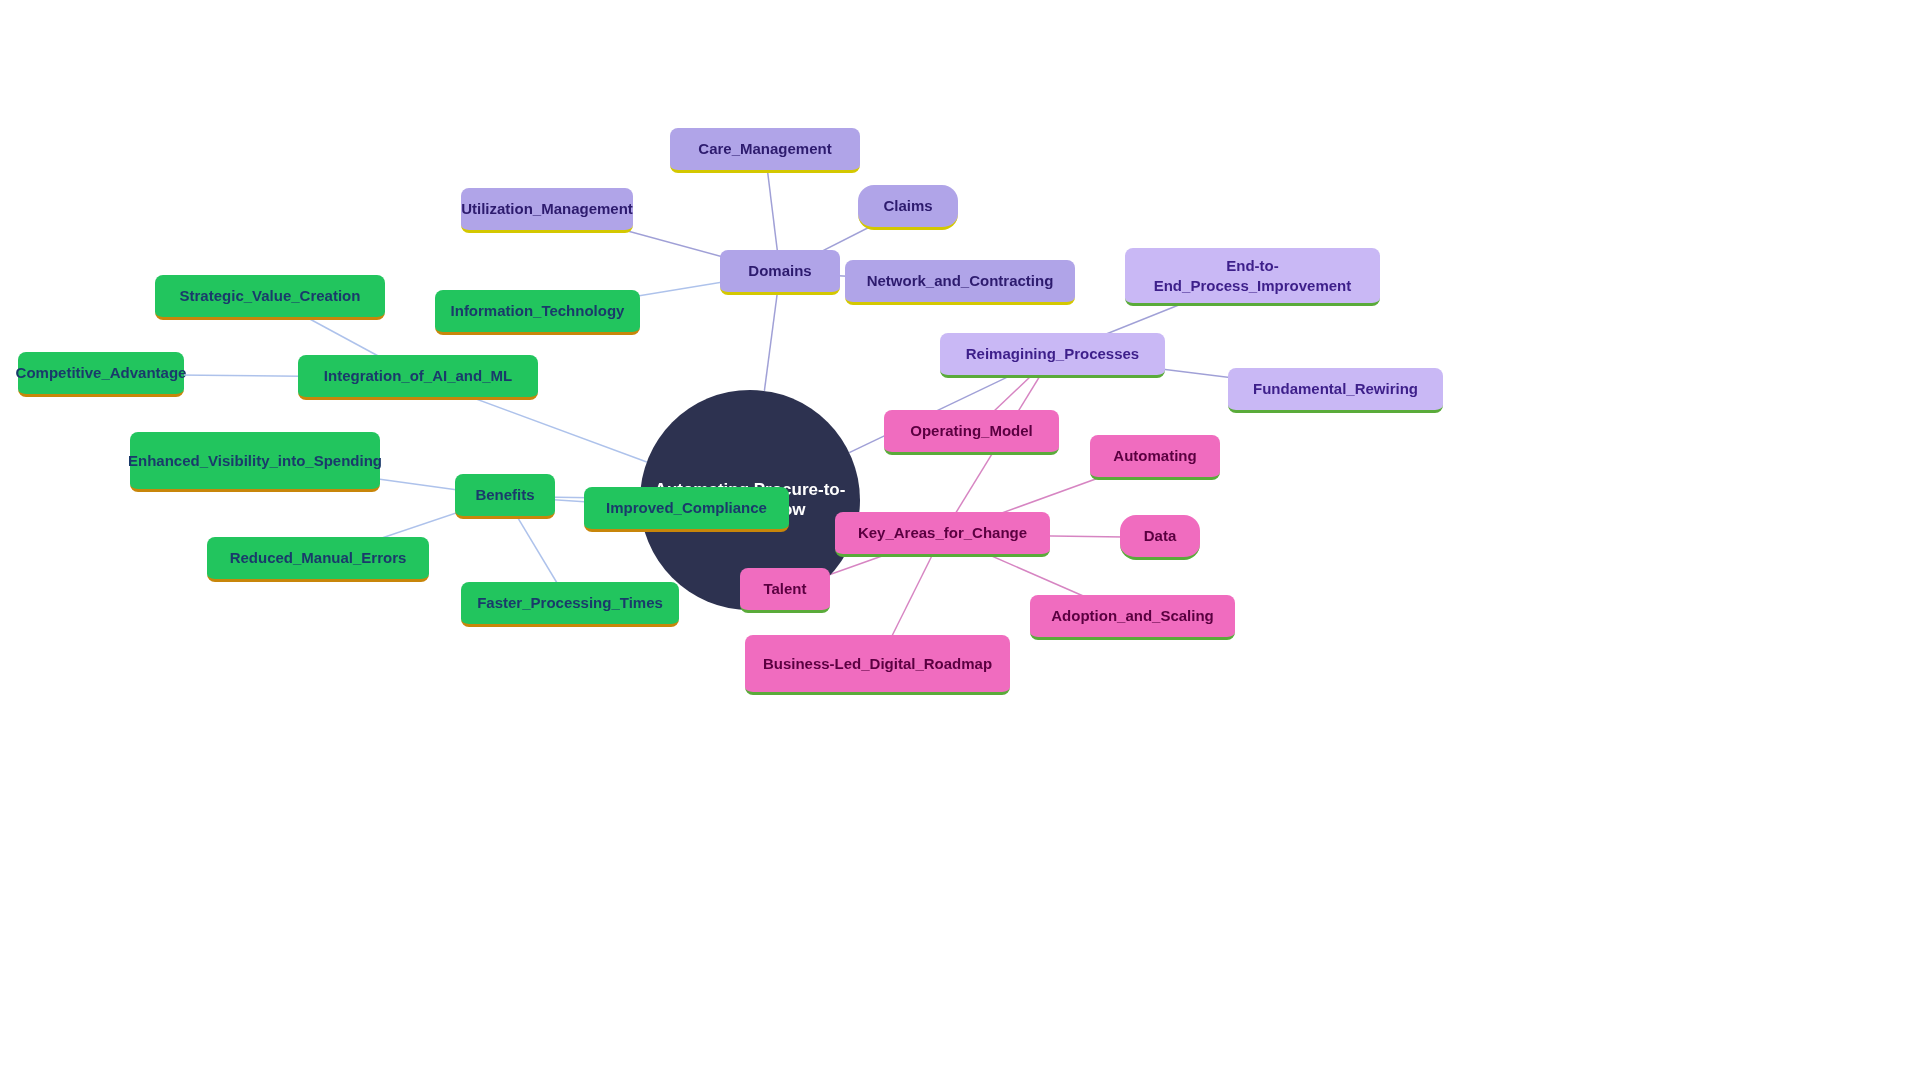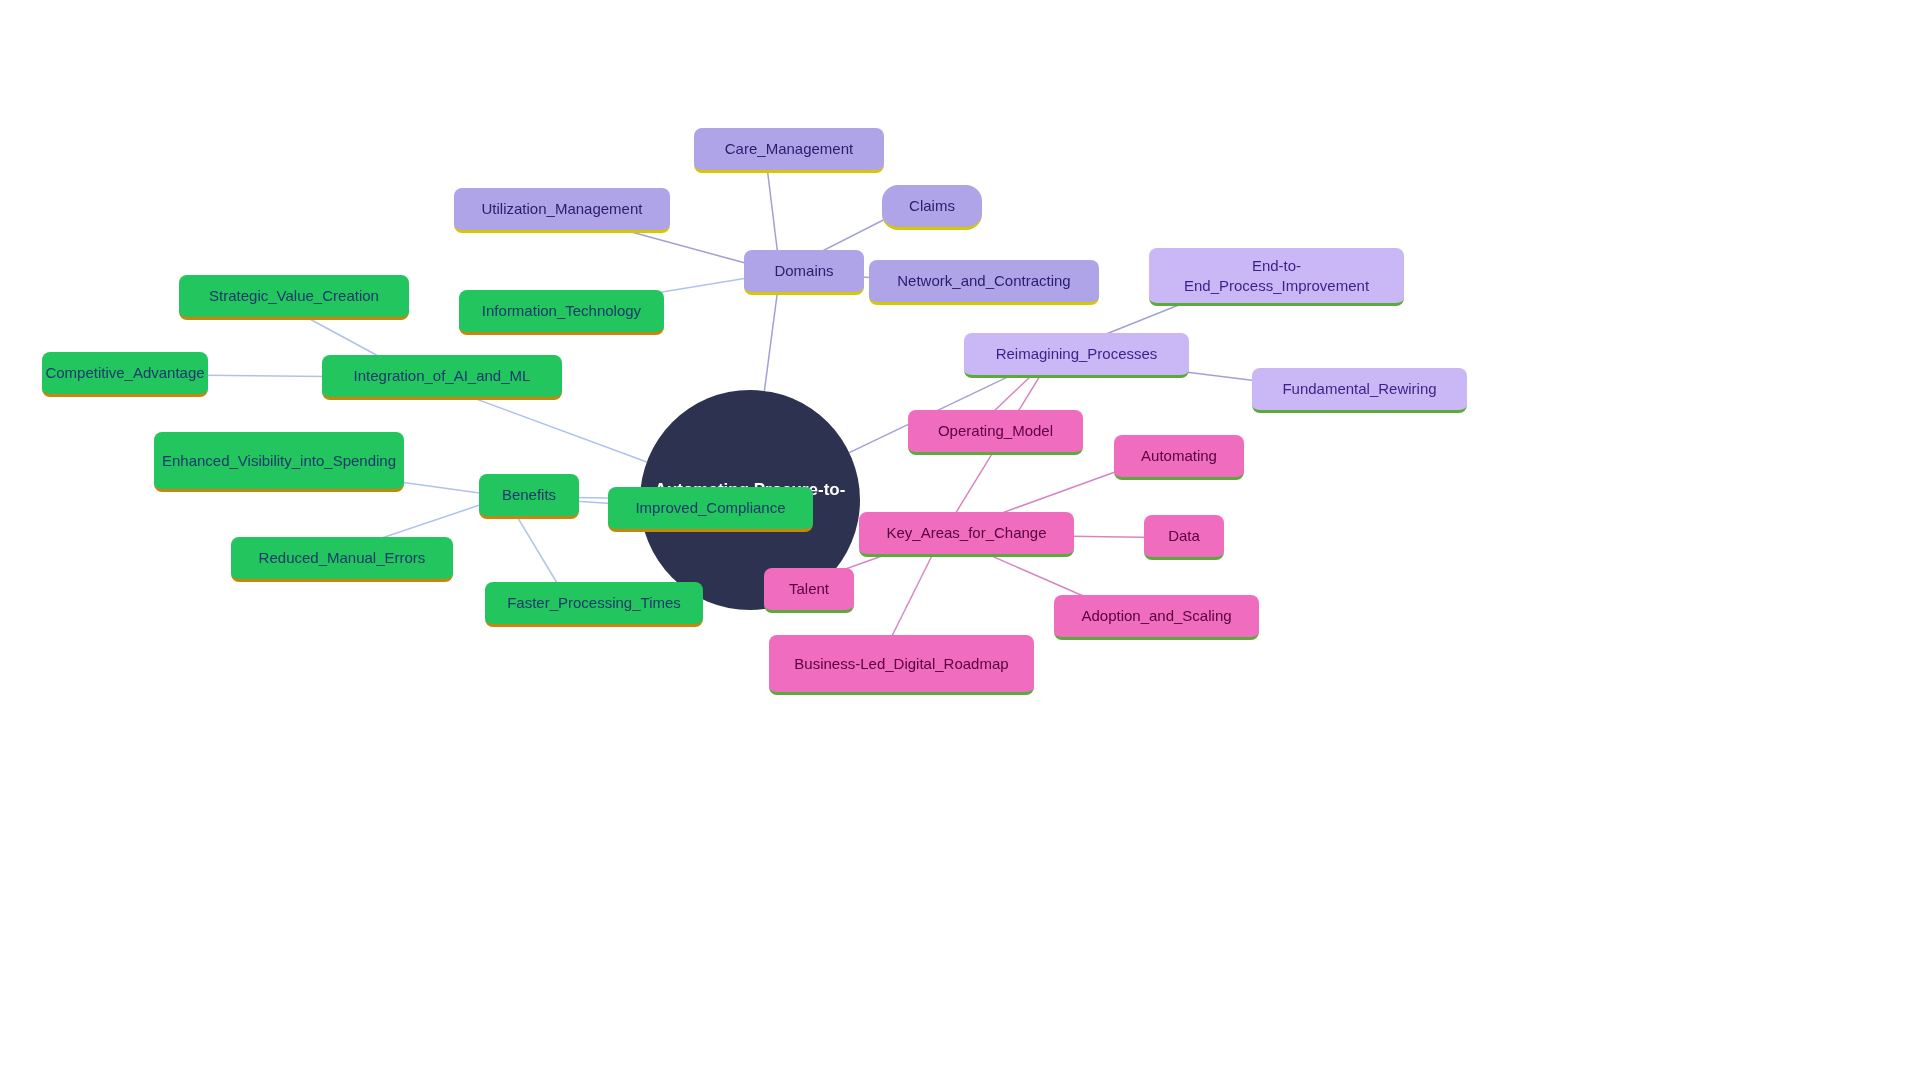--- a/index.html
+++ b/index.html
@@ -24,25 +24,24 @@
       pointer-events: none;
     }
     .node {
       position: absolute;
       border-radius: 8px;
       display: flex;
       align-items: center;
       justify-content: center;
       text-align: center;
       font-size: 15px;
-      font-weight: 400;
+      font-weight: 700;
       padding: 8px 14px;
       cursor: pointer;
       line-height: 1.3;
-      margin-left: 24px;
     }
     .node-center {
       width: 220px;
       height: 220px;
       border-radius: 50%;
       background: #2d3250;
       color: #ffffff;
       font-size: 17px;
       font-weight: 600;
       display: flex;
@@ -103,36 +102,36 @@
       <line x1="942.5" y1="534.5" x2="1155" y2="457.5" stroke="#d070b8" stroke-width="1.5" opacity="0.85"></line>
       <line x1="942.5" y1="534.5" x2="1160" y2="537.5" stroke="#d070b8" stroke-width="1.5" opacity="0.85"></line>
       <line x1="942.5" y1="534.5" x2="785" y2="590.5" stroke="#d070b8" stroke-width="1.5" opacity="0.85"></line>
       <line x1="942.5" y1="534.5" x2="1132.5" y2="617.5" stroke="#d070b8" stroke-width="1.5" opacity="0.85"></line>
       <line x1="942.5" y1="534.5" x2="877.5" y2="665" stroke="#d070b8" stroke-width="1.5" opacity="0.85"></line>
     </svg>
   <div id="nodes-layer">
       <div class="node-center" style="left: 640px; top: 390px; width: 220px; height: 220px;">Automating Procure-to-Pay Workflow</div>
       <div class="node node-purple" style="left: 720px; top: 250px; width: 120px; min-height: 45px;">Domains</div>
       <div class="node node-purple" style="left: 670px; top: 128px; width: 190px; min-height: 45px;">Care_Management</div>
-      <div class="node node-purple" style="left: 430px; top: 188px; width: 216px; min-height: 45px; border-radius: 8px;">Utilization_Management</div>
+      <div class="node node-purple" style="left: 461px; top: 188px; width: 172px; min-height: 45px; border-radius: 8px;">Utilization_Management</div>
       <div class="node node-purple" style="left: 858px; top: 185px; width: 100px; min-height: 45px; border-radius: 16px;">Claims</div>
       <div class="node node-purple" style="left: 845px; top: 260px; width: 230px; min-height: 45px;">Network_and_Contracting</div>
       <div class="node node-blue" style="left: 435px; top: 290px; width: 205px; min-height: 45px;">Information_Technology</div>
       <div class="node node-blue" style="left: 298px; top: 355px; width: 240px; min-height: 45px;">Integration_of_AI_and_ML</div>
       <div class="node node-blue" style="left: 155px; top: 275px; width: 230px; min-height: 45px;">Strategic_Value_Creation</div>
       <div class="node node-blue" style="left: 18px; top: 352px; width: 166px; min-height: 45px;">Competitive_Advantage</div>
       <div class="node node-blue" style="left: 455px; top: 474px; width: 100px; min-height: 45px;">Benefits</div>
       <div class="node node-blue" style="left: 130px; top: 432px; width: 250px; min-height: 60px;">Enhanced_Visibility_into_Spending</div>
       <div class="node node-blue" style="left: 207px; top: 537px; width: 222px; min-height: 45px;">Reduced_Manual_Errors</div>
       <div class="node node-blue" style="left: 584px; top: 487px; width: 205px; min-height: 45px;">Improved_Compliance</div>
       <div class="node node-blue" style="left: 461px; top: 582px; width: 218px; min-height: 45px;">Faster_Processing_Times</div>
       <div class="node node-lpurple" style="left: 940px; top: 333px; width: 225px; min-height: 45px;">Reimagining_Processes</div>
       <div class="node node-pink" style="left: 884px; top: 410px; width: 175px; min-height: 45px;">Operating_Model</div>
       <div class="node node-pink" style="left: 835px; top: 512px; width: 215px; min-height: 45px;">Key_Areas_for_Change</div>
       <div class="node node-pink" style="left: 1090px; top: 435px; width: 130px; min-height: 45px;">Automating</div>
-      <div class="node node-pink" style="left: 1120px; top: 515px; width: 80px; min-height: 45px;">Data</div>
+      <div class="node node-pink" style="left: 1120px; top: 515px; width: 80px; min-height: 45px; border-radius: 16px;">Data</div>
       <div class="node node-pink" style="left: 740px; top: 568px; width: 90px; min-height: 45px;">Talent</div>
       <div class="node node-pink" style="left: 1030px; top: 595px; width: 205px; min-height: 45px;">Adoption_and_Scaling</div>
       <div class="node node-pink" style="left: 745px; top: 635px; width: 265px; min-height: 60px;">Business-Led_Digital_Roadmap</div>
       <div class="node node-lpurple" style="left: 1125px; top: 248px; width: 255px; min-height: 55px;">End-to-End_Process_Improvement</div>
       <div class="node node-lpurple" style="left: 1228px; top: 368px; width: 215px; min-height: 45px;">Fundamental_Rewiring</div>
     </div>
 </div>
 
 </body></html>

